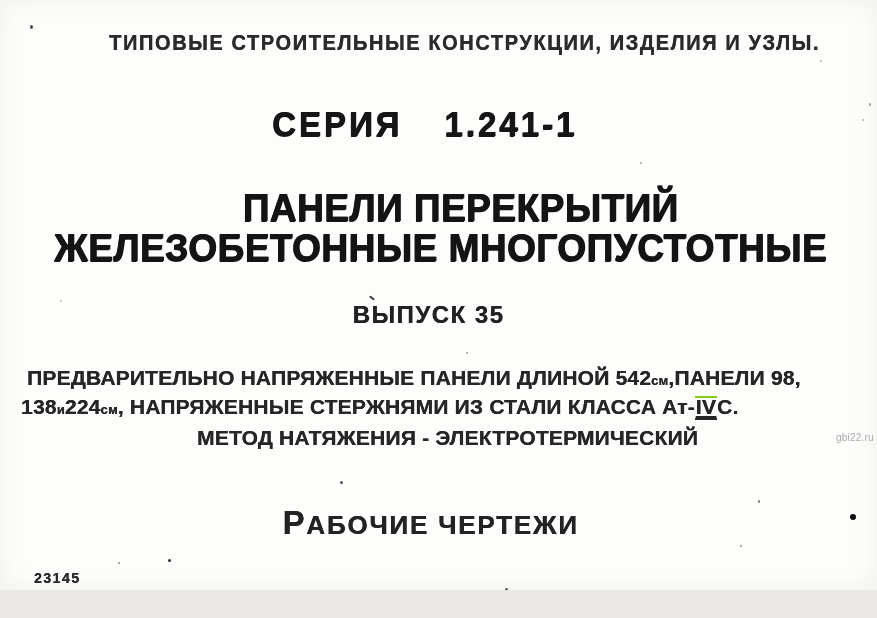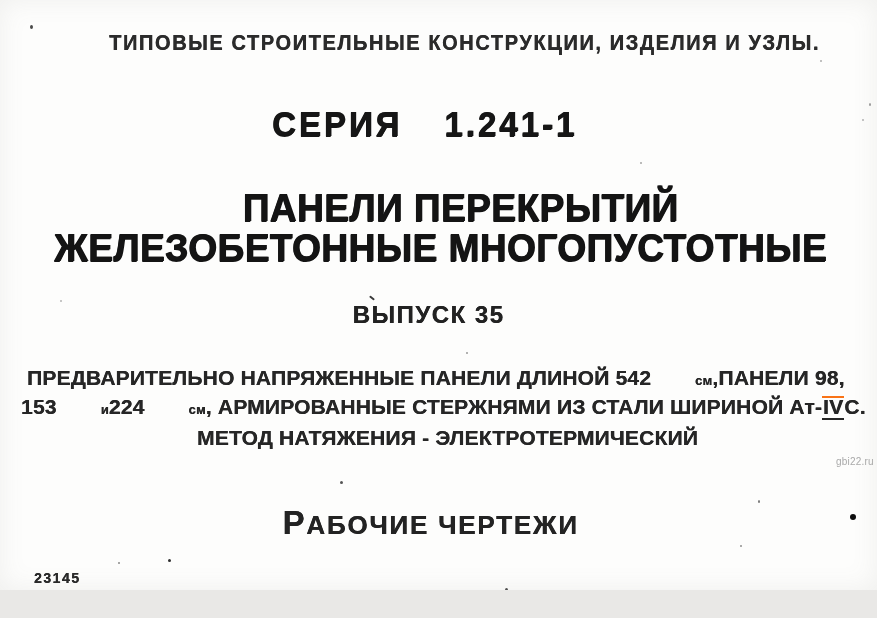--- a/index.html
+++ b/index.html
@@ -70,36 +70,37 @@
   .desc {
     position: absolute;
     line-height: 1;
     white-space: nowrap;
     font-weight: 700;
     font-size: 21px;
     letter-spacing: 0.2px;
     color: #262626;
     text-shadow: 0.3px 0 0 currentColor;
   }
-  .desc .small { font-size: 13px; margin-left: 44px; }
+  .desc .small { font-size: 13px; }
   .desc1 { top: 367px; left: 27px; }
   .desc2 { top: 396px; left: 21px; }
   .desc3 { top: 427px; left: 0; width: 100%; text-align: center; transform: translateX(9px); }
   .steel-class {
     display: inline-block;
-    border-top: 2px solid #f97316;
+    border-top: 2px solid #84cc16;
     border-bottom: 2px solid #262626;
     padding: 0 1px 1px 1px;
     line-height: 0.9;
+    text-decoration: underline;
   }
 
   
   .watermark {
     position: absolute;
-    top: 457px;
+    top: 433px;
     left: 836px;
     font-size: 10px;
     font-weight: 400;
     color: #a9a9a9;
     letter-spacing: 0.2px;
     line-height: 1;
   }
 
   
   .subtitle {
@@ -151,21 +152,21 @@
   <div class="abs title1">ПАНЕЛИ ПЕРЕКРЫТИЙ</div>
   <div class="abs title2">ЖЕЛЕЗОБЕТОННЫЕ МНОГОПУСТОТНЫЕ</div>
 
   <div class="abs issue">ВЫПУСК 35</div>
 
   <div class="desc desc1">
     <span>ПРЕДВАРИТЕЛЬНО НАПРЯЖЕННЫЕ ПАНЕЛИ ДЛИНОЙ 542</span><span class="small">см</span><span>,ПАНЕЛИ 98,</span>
   </div>
 
   <div class="desc desc2">
-    <span>153</span><span class="small">и</span><span>224</span><span class="small">см</span><span>, АРМИРОВАННЫЕ СТЕРЖНЯМИ ИЗ СТАЛИ ШИРИНОЙ Ат-</span><span class="steel-class">IV</span><span>С.</span>
+    <span>138</span><span class="small">и</span><span>224</span><span class="small">см</span><span>, НАПРЯЖЕННЫЕ СТЕРЖНЯМИ ИЗ СТАЛИ КЛАССА Ат-</span><span class="steel-class">IV</span><span>С.</span>
   </div>
 
   <div class="desc desc3">МЕТОД НАТЯЖЕНИЯ - ЭЛЕКТРОТЕРМИЧЕСКИЙ</div>
 
   <div class="watermark">gbi22.ru</div>
 
   <div class="abs subtitle">РАБОЧИЕ ЧЕРТЕЖИ</div>
 
   <div class="stamp">
     <span class="stamp-code">23145</span>

